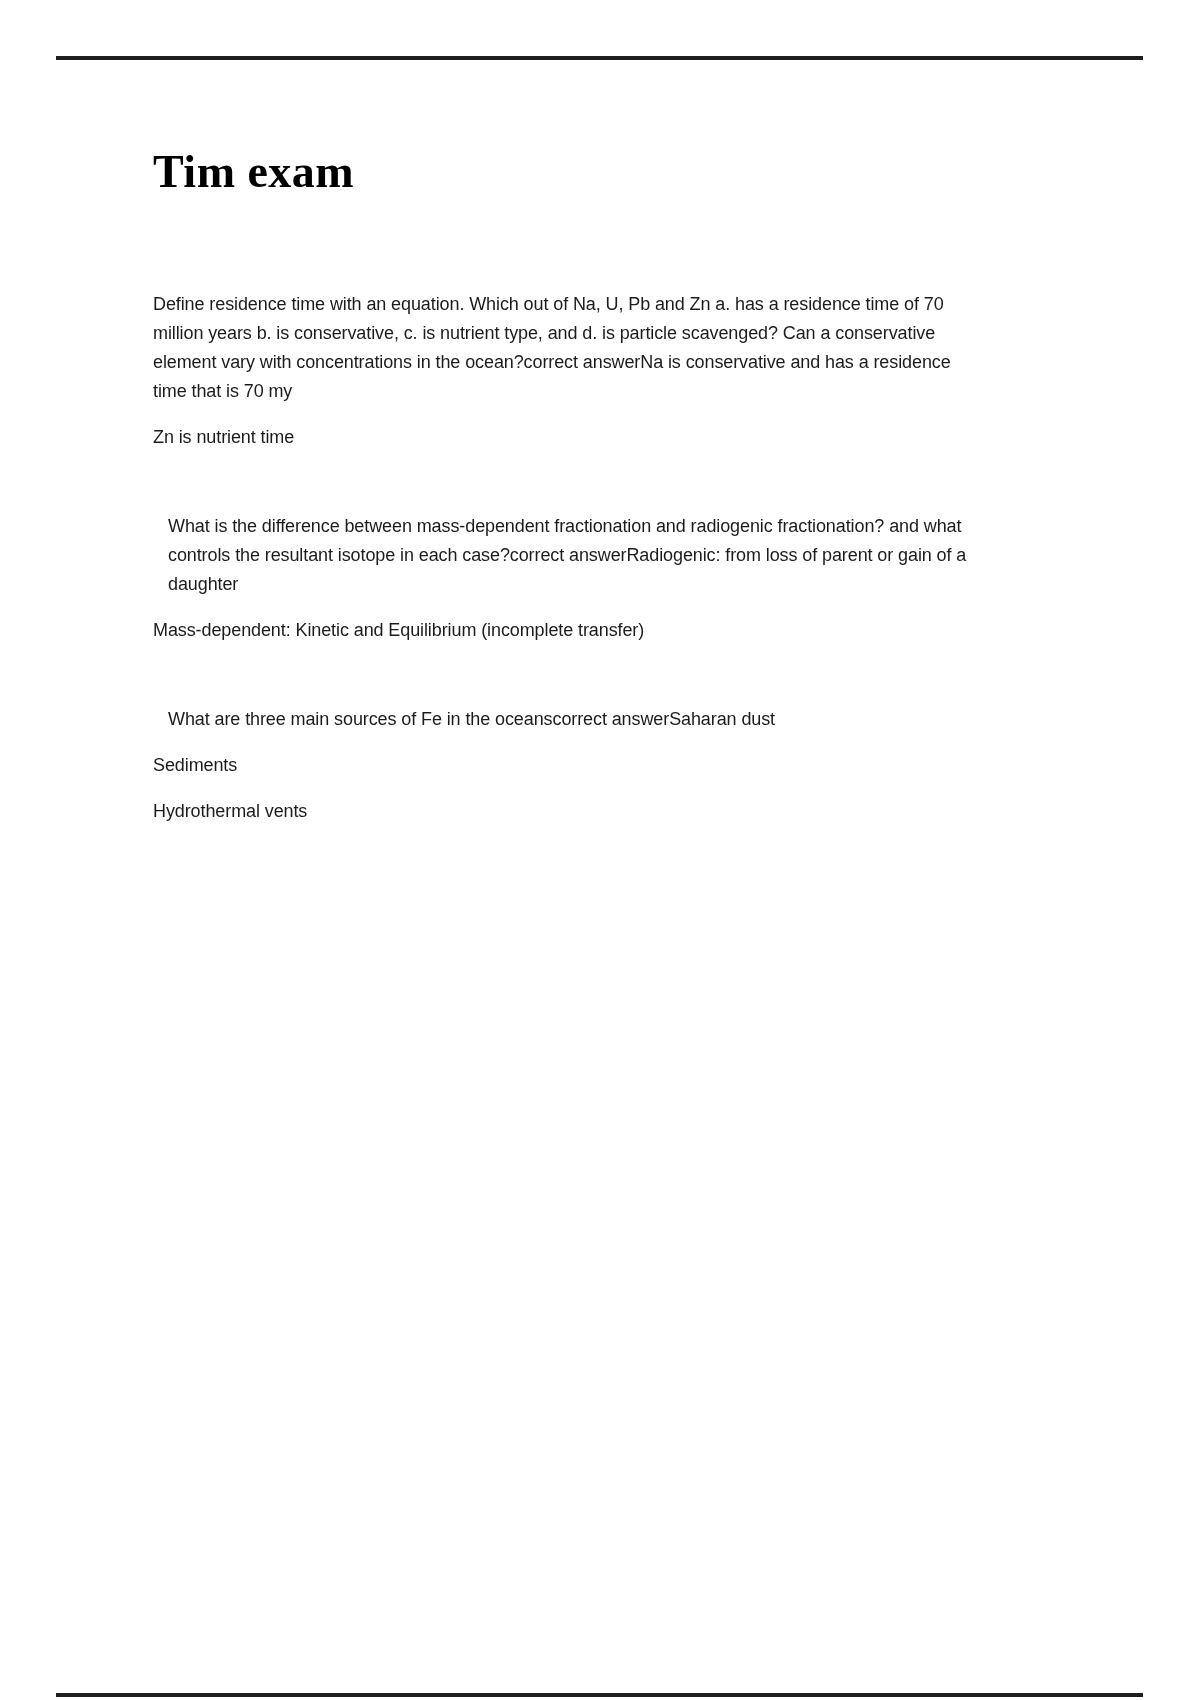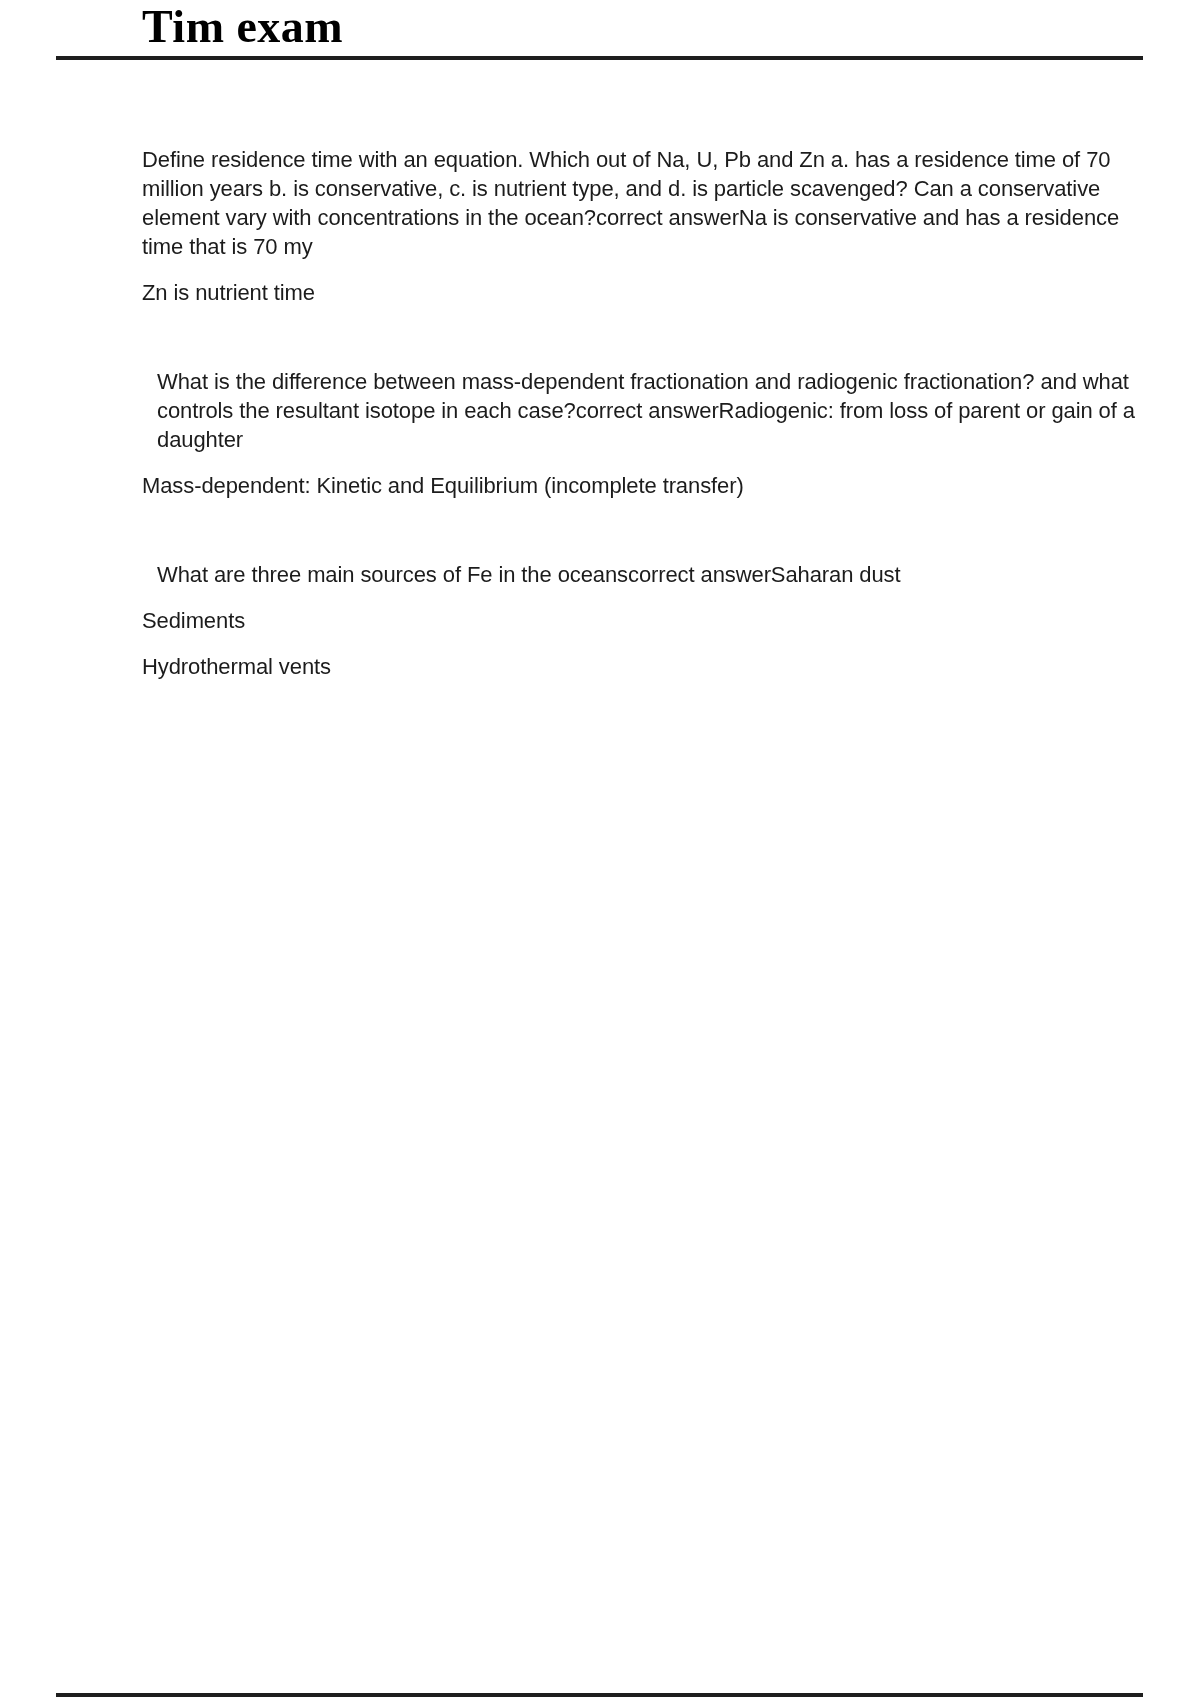--- a/index.html
+++ b/index.html
@@ -20,35 +20,36 @@
     position: absolute;
     left: 56px;
     width: 1087px;
     height: 4px;
     background: #1e1e1e;
   }
   .rule-top { top: 56px; }
   .rule-bottom { top: 1693px; }
   .content {
     position: absolute;
-    left: 142px;
+    left: 153px;
     top: 0;
     width: 1010px;
+    padding-top: 145px;
   }
   h1.doc-title {
     font-family: "Liberation Serif", "DejaVu Serif", serif;
     font-weight: 700;
     font-size: 46px;
     line-height: 53px;
     color: #000000;
     margin: 0 0 92px 0;
     letter-spacing: 0.5px;
   }
   p.para {
-    font-size: 22px;
+    font-size: 18px;
     line-height: 29px;
     color: #1c1c1c;
     margin: 0 0 17px 0;
     white-space: pre-line;
     letter-spacing: -0.1px;
   }
   p.para.gap {
     margin-top: 60px;
     margin-left: 15px;
   }

